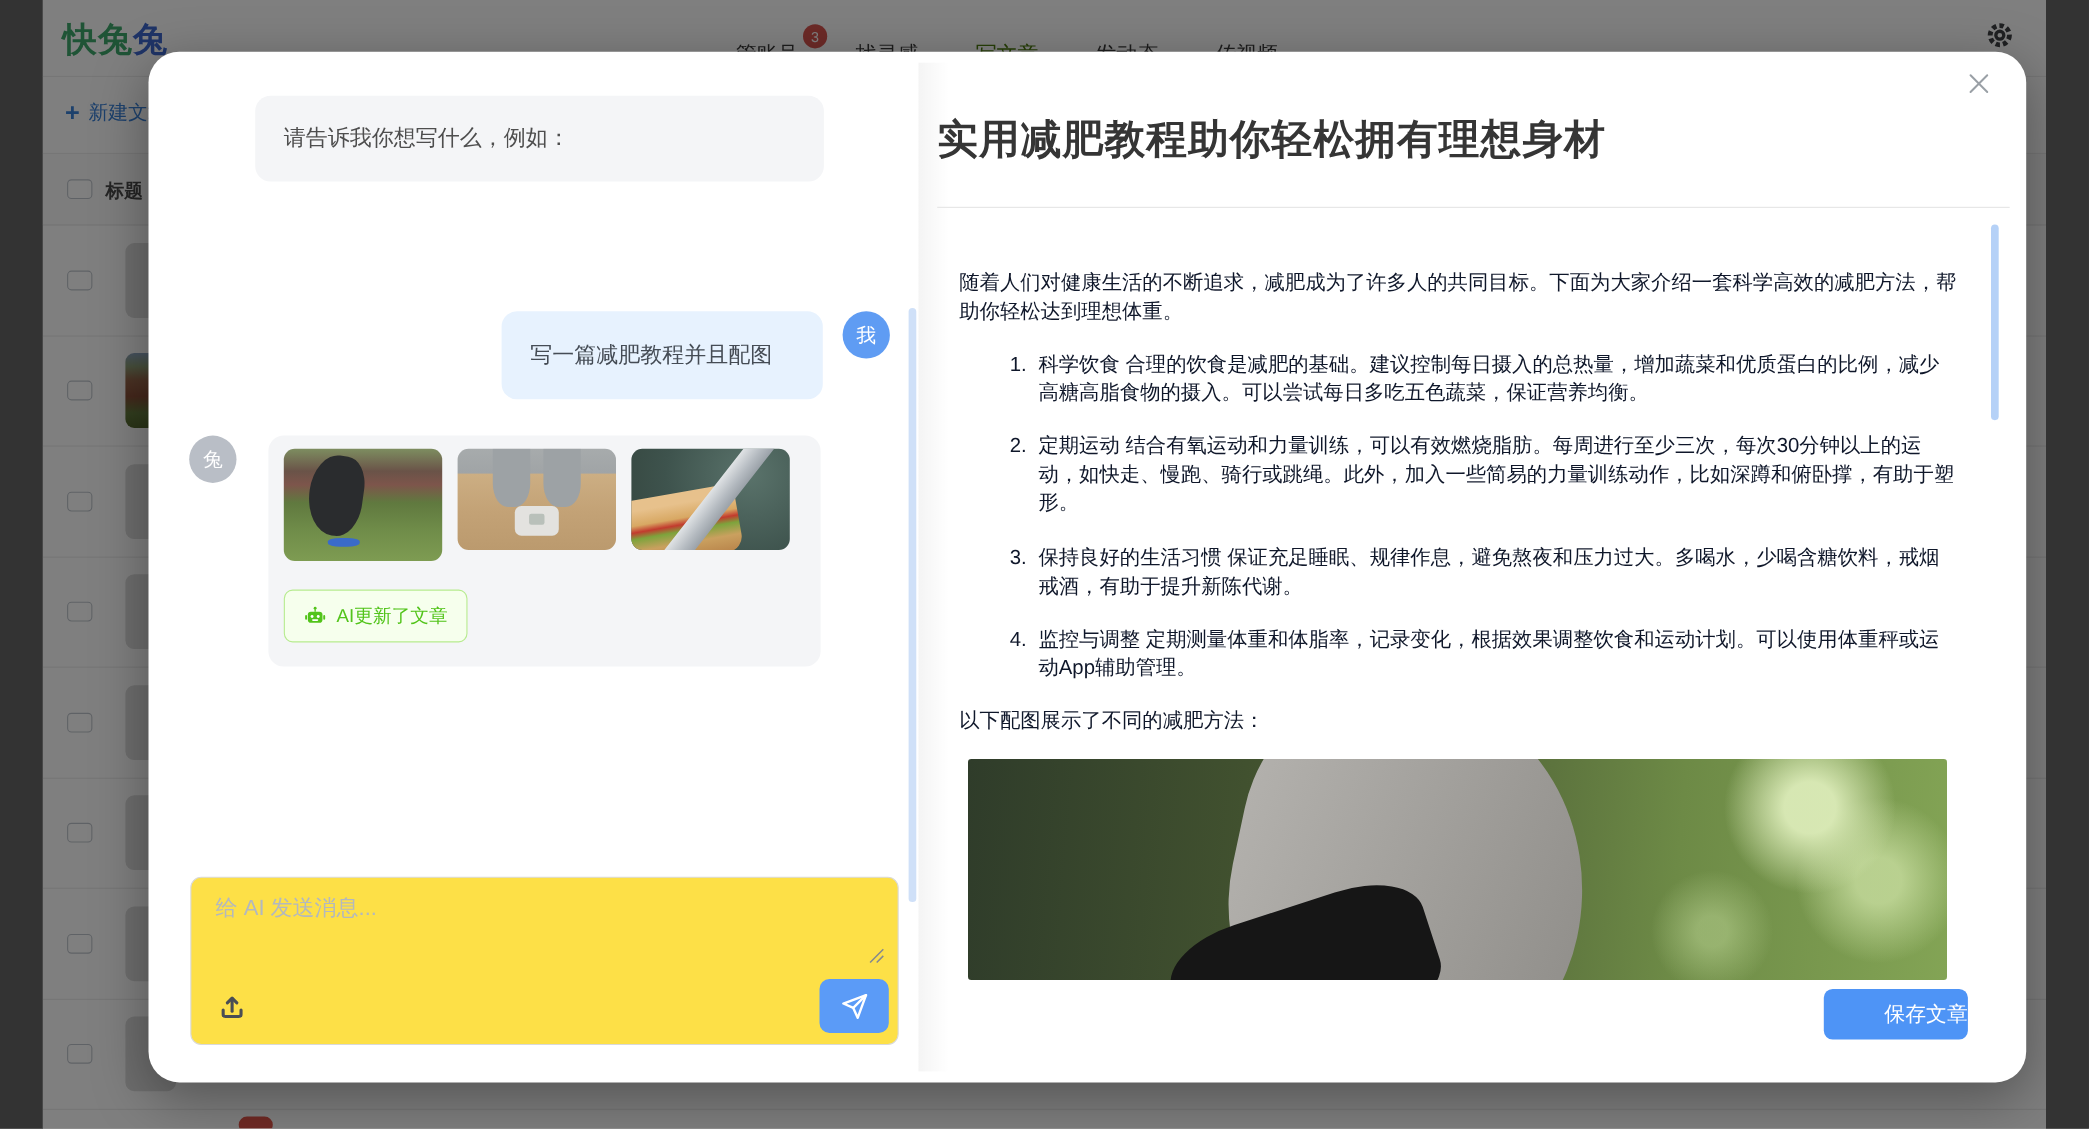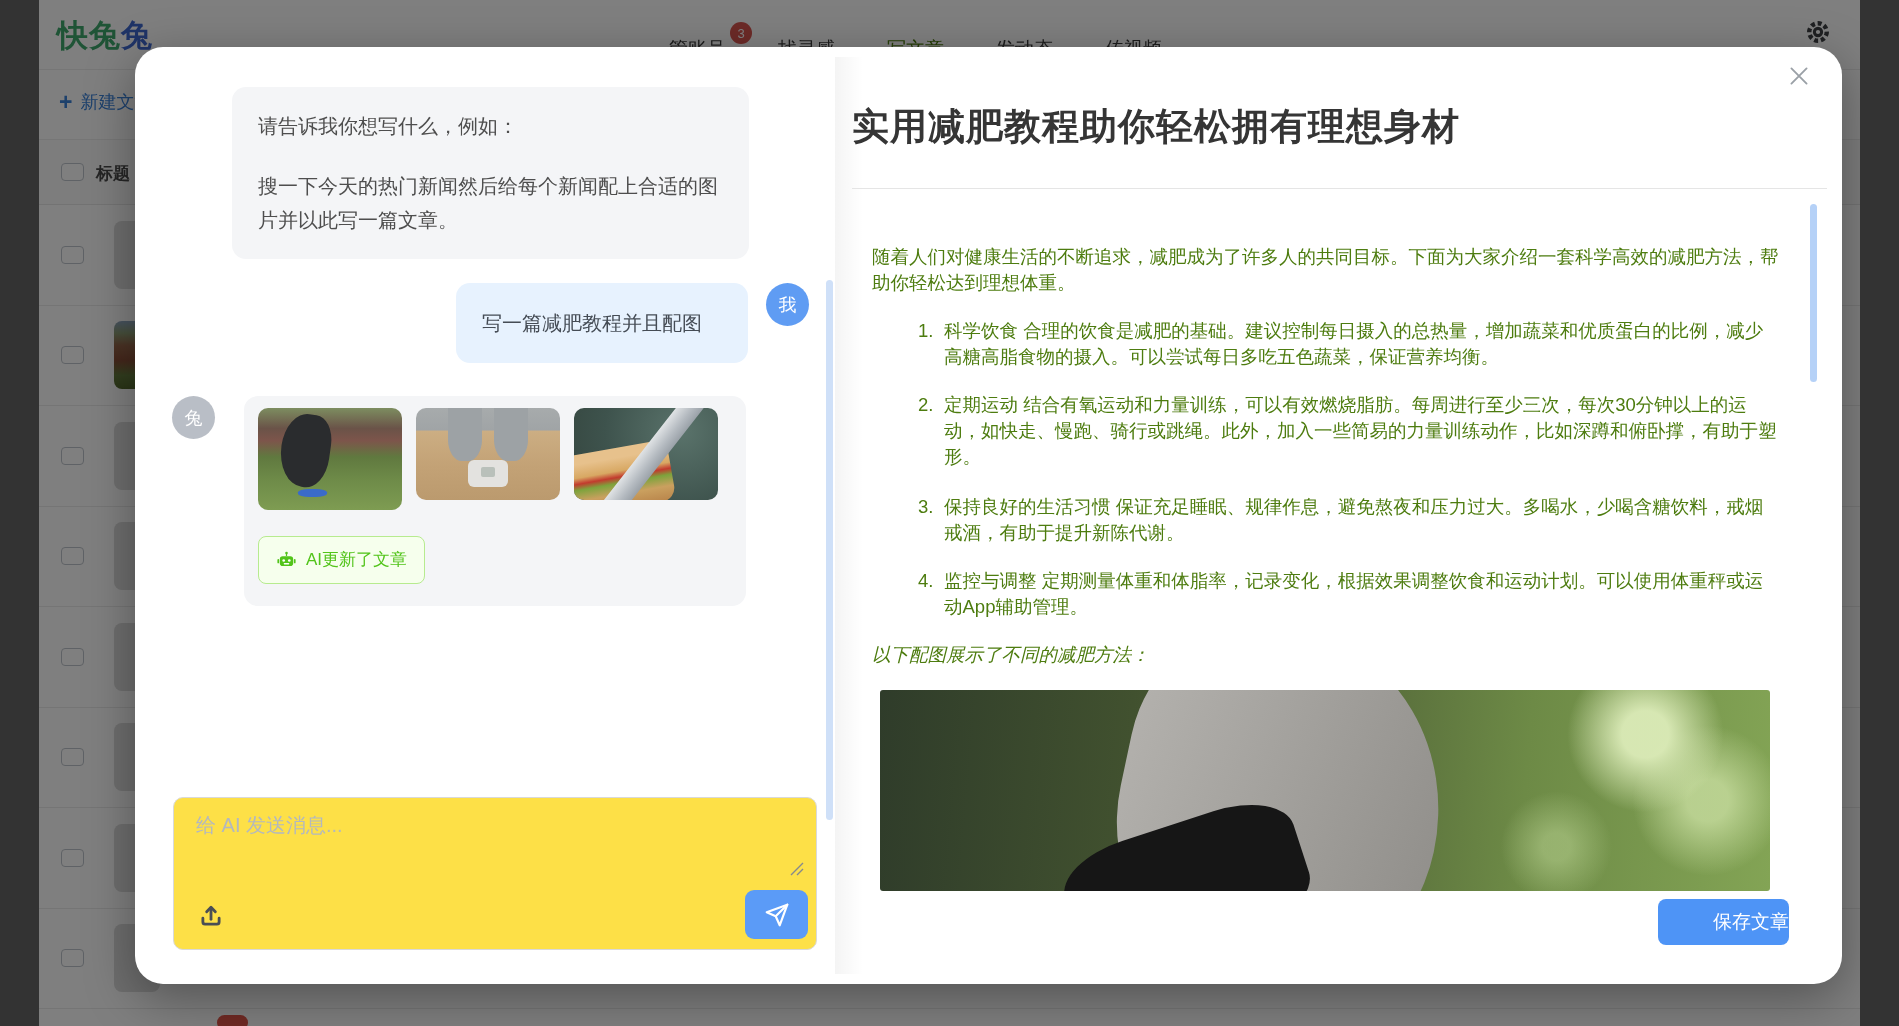--- a/index.html
+++ b/index.html
@@ -87,27 +87,27 @@
   .send-btn svg { width:26px; height:26px; }
 
   .chat-scrollbar { position:absolute; left:691px; top:233px; width:7px; height:540px; border-radius:4px; background:#cfe0f8; cursor:pointer; }
   .panel-divider { position:absolute; left:700px; top:10px; width:28px; height:917px;
     background:linear-gradient(90deg, rgba(0,0,0,0.045), rgba(0,0,0,0)); }
 
   
   .art-title { position:absolute; left:717px; top:55px; width:960px; font-size:37px; font-weight:bold; color:#353535; letter-spacing:1px; }
   .art-divider { position:absolute; left:717px; top:141px; width:975px; height:1px; background:#e5e5e5; }
   .art-scrollbar { position:absolute; left:1675px; top:157px; width:7px; height:178px; border-radius:4px; background:#b5d1f7; cursor:pointer; }
-  .art-body { position:absolute; left:737px; top:197px; width:907px; font-size:18.5px; line-height:26px; color:#4d7c0f; }
+  .art-body { position:absolute; left:737px; top:197px; width:907px; font-size:18.5px; line-height:26px; color:#0f172a; }
   .art-body .intro { margin-bottom:22px; }
   .art-list { margin-left:46px; }
   .art-li { display:flex; margin-bottom:22px; }
   .art-li:nth-child(2) { margin-bottom:24px; }
   .art-li .num { width:26px; flex:0 0 26px; }
-  .art-caption { margin-top:1px; margin-bottom:22px;font-style:italic; }
+  .art-caption { margin-top:1px; margin-bottom:22px; }
   .hero { position:relative; margin-left:8px; width:890px; height:201px; border-radius:3px; overflow:hidden;
     background:
       radial-gradient(circle at 86% 22%, rgba(225,240,190,0.9) 0 3%, rgba(0,0,0,0) 10%),
       radial-gradient(circle at 93% 55%, rgba(210,230,170,0.7) 0 2.5%, rgba(0,0,0,0) 9%),
       radial-gradient(circle at 76% 78%, rgba(190,215,150,0.5) 0 2%, rgba(0,0,0,0) 8%),
       linear-gradient(95deg,#2f3c2a 0%,#41512f 28%,#55693a 52%,#6d8a46 72%,#83a455 100%); }
   .hero .torso { position:absolute; left:27%; top:-30%; width:36%; height:175%; transform:rotate(12deg);
     background:linear-gradient(100deg,#b4b2ae,#908e8a); border-radius:42% 58% 50% 50%; }
   .hero .waist { position:absolute; left:21%; bottom:-28%; width:27%; height:62%; transform:rotate(-18deg);
     background:#161616; border-radius:30%; }
@@ -226,21 +226,20 @@
 
   <div class="modal">
     <div class="close-btn">
       <svg viewBox="0 0 24 24" fill="none" stroke="#9aa0a6" stroke-width="1.7" stroke-linecap="round">
           <path d="M5 5l14 14M19 5L5 19"></path>
         </svg>
     </div>
 
     <div class="bubble msg-ai-1">
       <p>请告诉我你想写什么，例如：</p>
-      <p>搜一下今天的热门新闻然后给每个新闻配上合适的图片并以此写一篇文章。</p>
     </div>
 
     <div class="bubble msg-user">写一篇减肥教程并且配图</div>
     <div class="avatar av-user">我</div>
 
     <div class="avatar av-ai">兔</div>
     <div class="bubble msg-ai-2">
       <div class="chat-imgs">
         <div class="chat-img ci-1">
             <div class="figure"></div>

